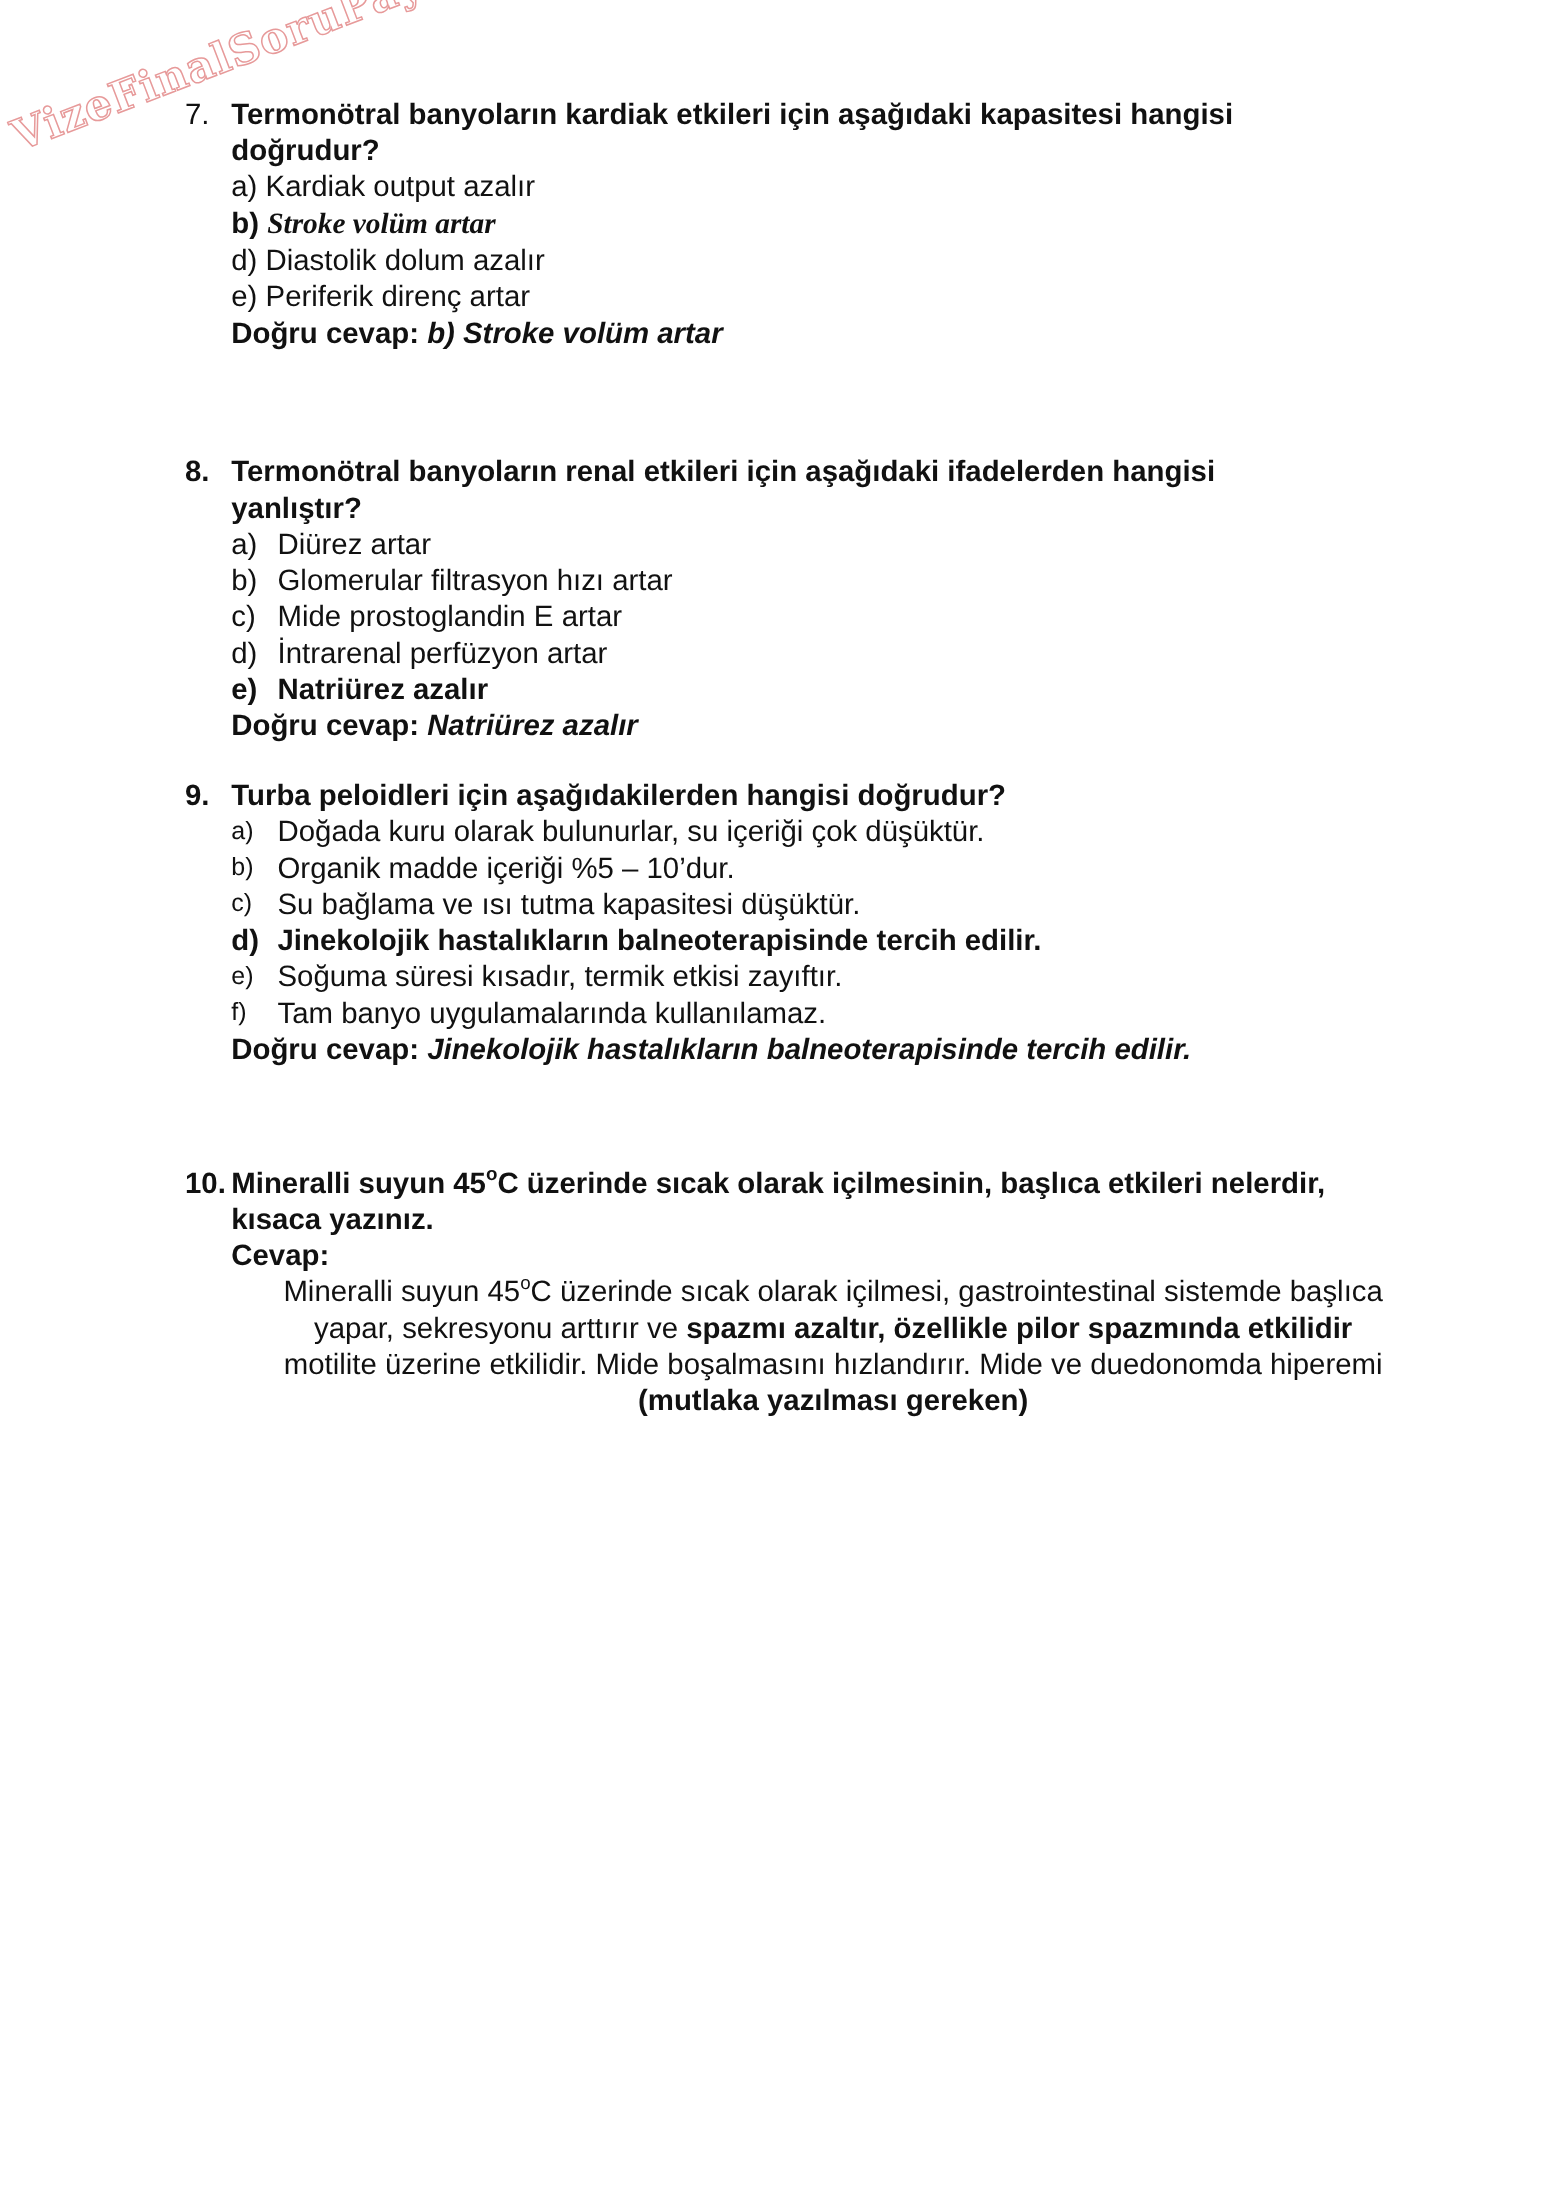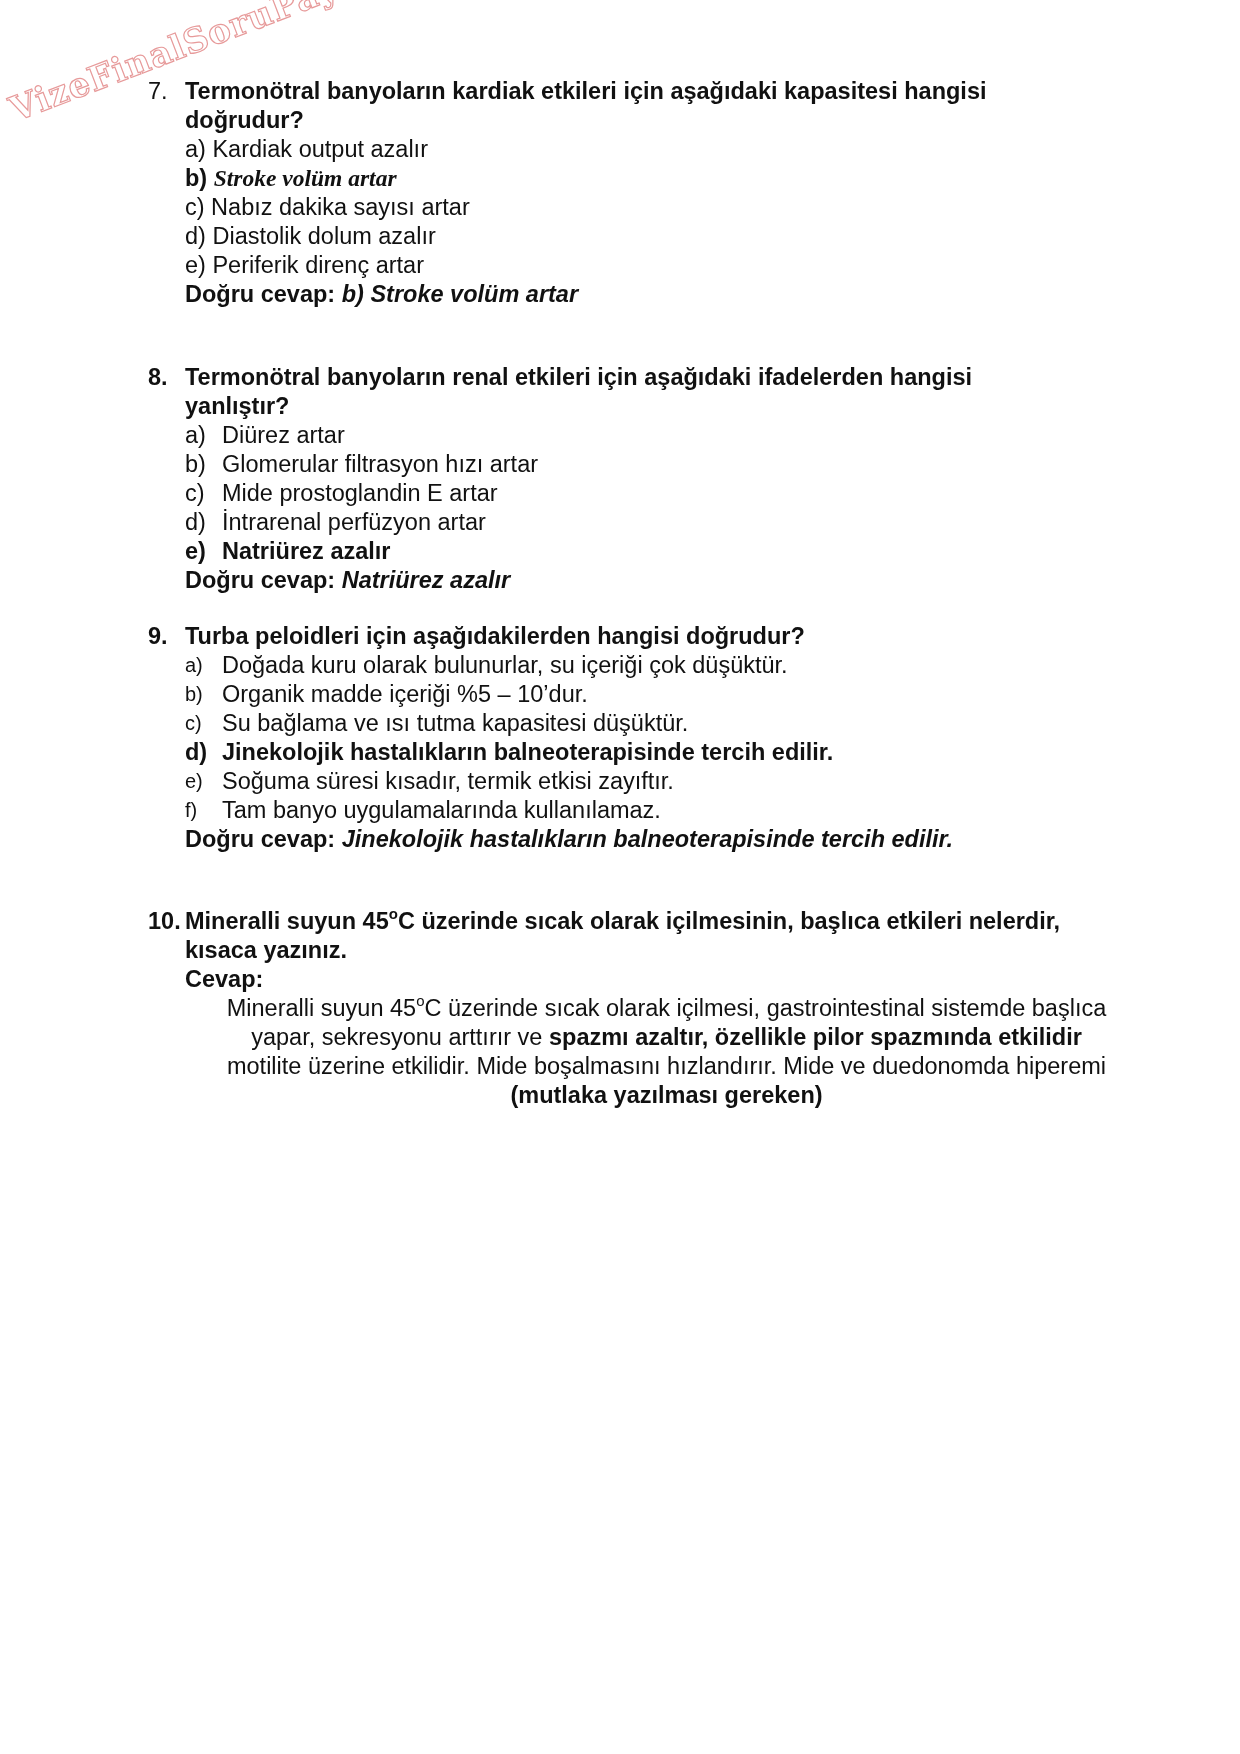--- a/index.html
+++ b/index.html
@@ -33,21 +33,20 @@
 
 <div class="q" style="top:77px;">
   <span class="num">7.</span>
   <div class="stem">
     <div>Termonötral banyoların kardiak etkileri için aşağıdaki kapasitesi hangisi</div>
     <div>doğrudur?</div>
   </div>
   <div class="opts">
     <span class="opt"><span>a)</span> <span>Kardiak output azalır</span></span>
     <span class="opt bold"><span>b)</span> <span class="it">Stroke volüm artar</span></span>
-    <span class="opt"><span>c)</span> <span>Nabız dakika sayısı artar</span></span>
     <span class="opt"><span>d)</span> <span>Diastolik dolum azalır</span></span>
     <span class="opt"><span>e)</span> <span>Periferik direnç artar</span></span>
   </div>
   <div class="answer">
     <span>Doğru cevap:</span>
     <span class="ans-text">b) Stroke volüm artar</span>
   </div>
 </div>
 
 <div class="q" style="top:363px;">
@@ -114,21 +113,21 @@
         <span class="letter small">f)</span>
         <span>Tam banyo uygulamalarında kullanılamaz.</span>
       </div>
   </div>
   <div class="answer">
     <span>Doğru cevap:</span>
     <span class="ans-text">Jinekolojik hastalıkların balneoterapisinde tercih edilir.</span>
   </div>
 </div>
 
-<div class="q" style="top:907px;">
+<div class="q" style="top:932px;">
   <span class="num bold">10.</span>
   <div class="stem">
     <div><span>Mineralli suyun 45</span><sup>o</sup><span>C üzerinde sıcak olarak içilmesinin, başlıca etkileri nelerdir,</span></div>
     <div>kısaca yazınız.</div>
   </div>
   <div class="answer">Cevap:</div>
   <div class="para">
     <div><span>Mineralli suyun 45</span><sup>o</sup><span>C üzerinde sıcak olarak içilmesi, gastrointestinal sistemde başlıca</span></div>
     <div><span>yapar, sekresyonu arttırır ve </span><span class="b">spazmı azaltır, özellikle pilor spazmında etkilidir</span></div>
     <div>motilite üzerine etkilidir. Mide boşalmasını hızlandırır. Mide ve duedonomda hiperemi</div>

